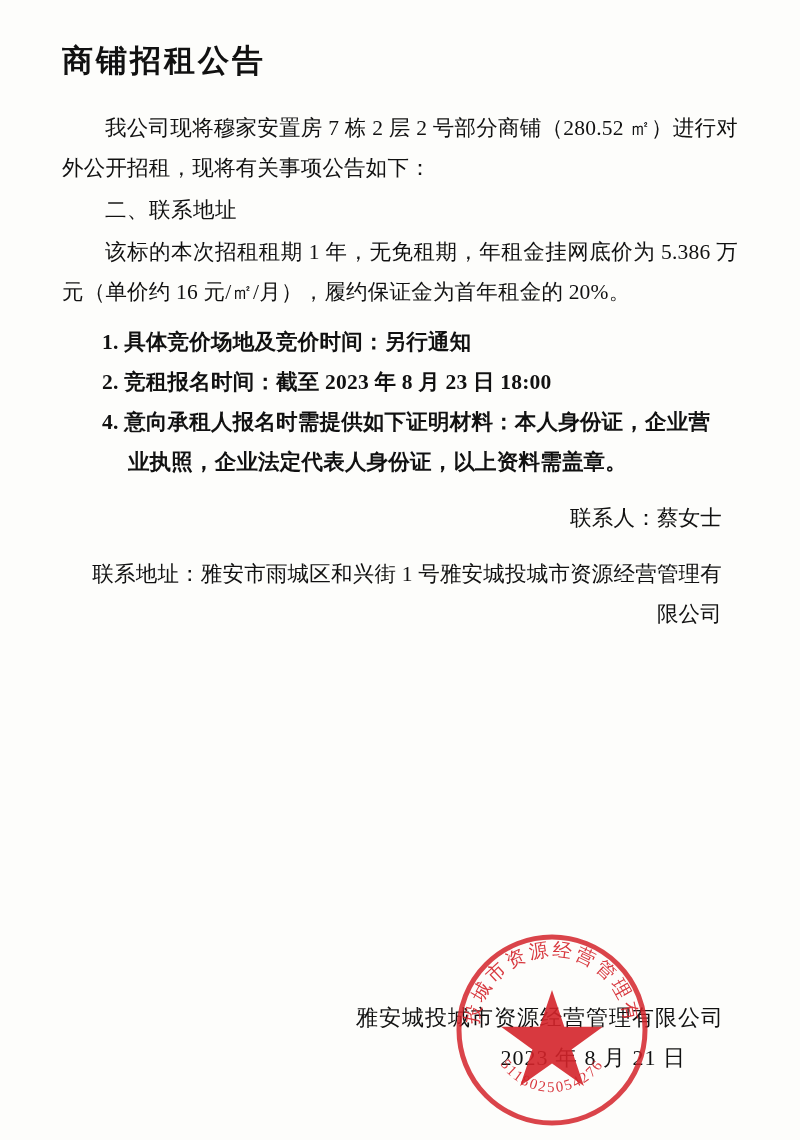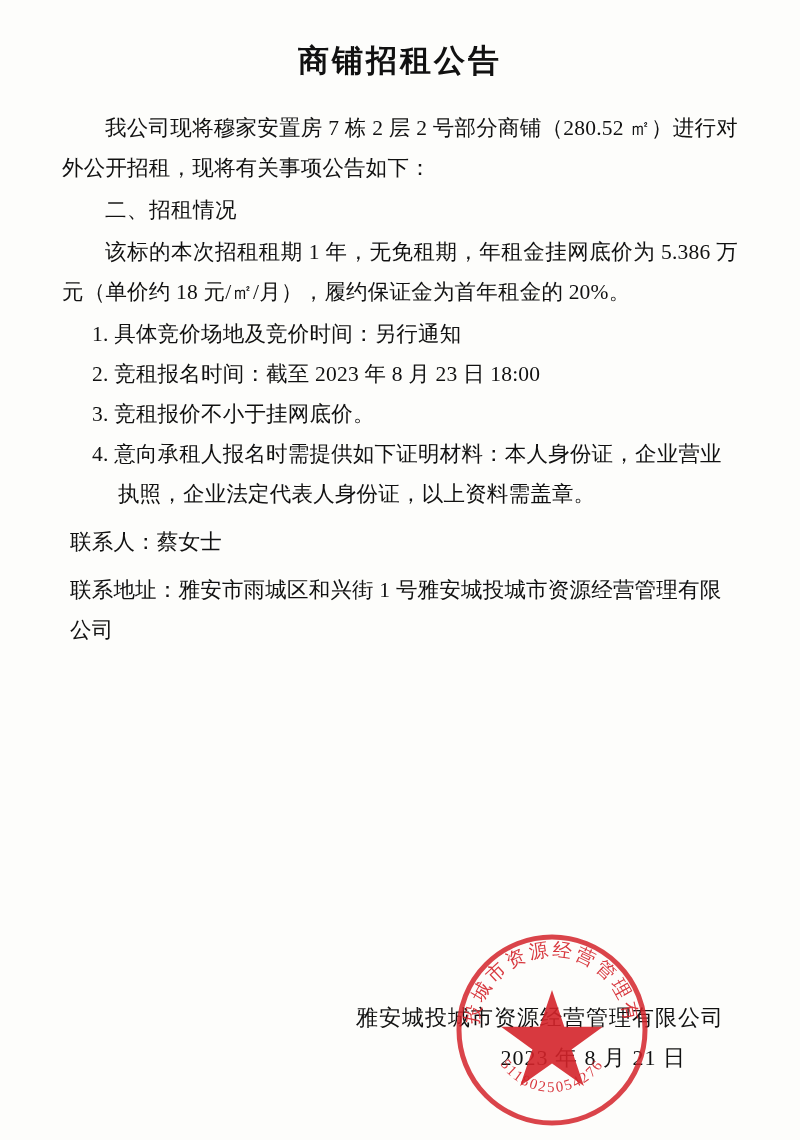--- a/index.html
+++ b/index.html
@@ -16,21 +16,20 @@
     overflow: hidden;
   }
   .page {
     position: relative;
     width: 800px;
     height: 1140px;
     box-sizing: border-box;
     padding: 24px 62px 0 62px;
   }
   .doc-title {
-    text-align: center;
     font-size: 31px;
     font-weight: bold;
     letter-spacing: 3px;
     margin: 16px 0 26px 0;
     font-family: "Liberation Serif", "DejaVu Serif", serif;
   }
   p.para {
     font-size: 21.5px;
     line-height: 40px;
     margin: 0 0 2px 0;
@@ -39,37 +38,39 @@
     letter-spacing: 0.2px;
   }
   p.section {
     font-size: 21.5px;
     line-height: 40px;
     margin: 0 0 2px 0;
     text-indent: 2em;
     letter-spacing: 0.5px;
   }
   ol.numlist {
-    margin: 0;
+    margin: 10px;
     padding: 0;
     list-style: none;
+    font-weight: bold;
   }
   ol.numlist li {
     font-size: 21.5px;
     line-height: 40px;
     margin: 0;
     padding-left: 2.6em;
     text-indent: -1.2em;
     letter-spacing: 0.2px;
   }
   .contact-line {
     font-size: 21.5px;
     line-height: 40px;
-    margin: 8px;
+    margin: 16px;
     letter-spacing: 0.2px;
+    text-align: right;
   }
   .contact-line.wrap2 {
     text-indent: 0;
     font-family: Liberation Serif, serif;
   }
   .sign-block {
     position: absolute;
     right: 66px;
     bottom: 62px;
     text-align: left;
@@ -108,27 +109,26 @@
 </head>
 <body>
 
 <div class="page">
 
   <h1 class="doc-title">商铺招租公告</h1>
 
   <p class="para">我公司现将穆家安置房 7 栋 2 层 2 号部分商铺（280.52 ㎡）进行对外公开招租，现将有关事项公告如下：</p>
 
 
-  <p class="section">二、招租情况</p>
-  <p class="para">该标的本次招租租期 1 年，无免租期，年租金挂网底价为 5.386 万元（单价约 18 元/㎡/月），履约保证金为首年租金的 20%。</p>
+  <p class="section">二、联系地址</p>
+  <p class="para">该标的本次招租租期 1 年，无免租期，年租金挂网底价为 5.386 万元（单价约 16 元/㎡/月），履约保证金为首年租金的 20%。</p>
 
   <ol class="numlist">
     <li>1. 具体竞价场地及竞价时间：另行通知</li>
     <li>2. 竞租报名时间：截至 2023 年 8 月 23 日 18:00</li>
-    <li>3. 竞租报价不小于挂网底价。</li>
     <li>4. 意向承租人报名时需提供如下证明材料：本人身份证，企业营业执照，企业法定代表人身份证，以上资料需盖章。</li>
   </ol>
 
   <p class="contact-line">联系人：蔡女士</p>
   <p class="contact-line wrap2">联系地址：雅安市雨城区和兴街 1 号雅安城投城市资源经营管理有限公司</p>
 
   <div class="sign-block">
     <div class="sign-company">雅安城投城市资源经营管理有限公司</div>
     <div class="sign-date">2023 年 8 月 21 日</div>
   </div>

